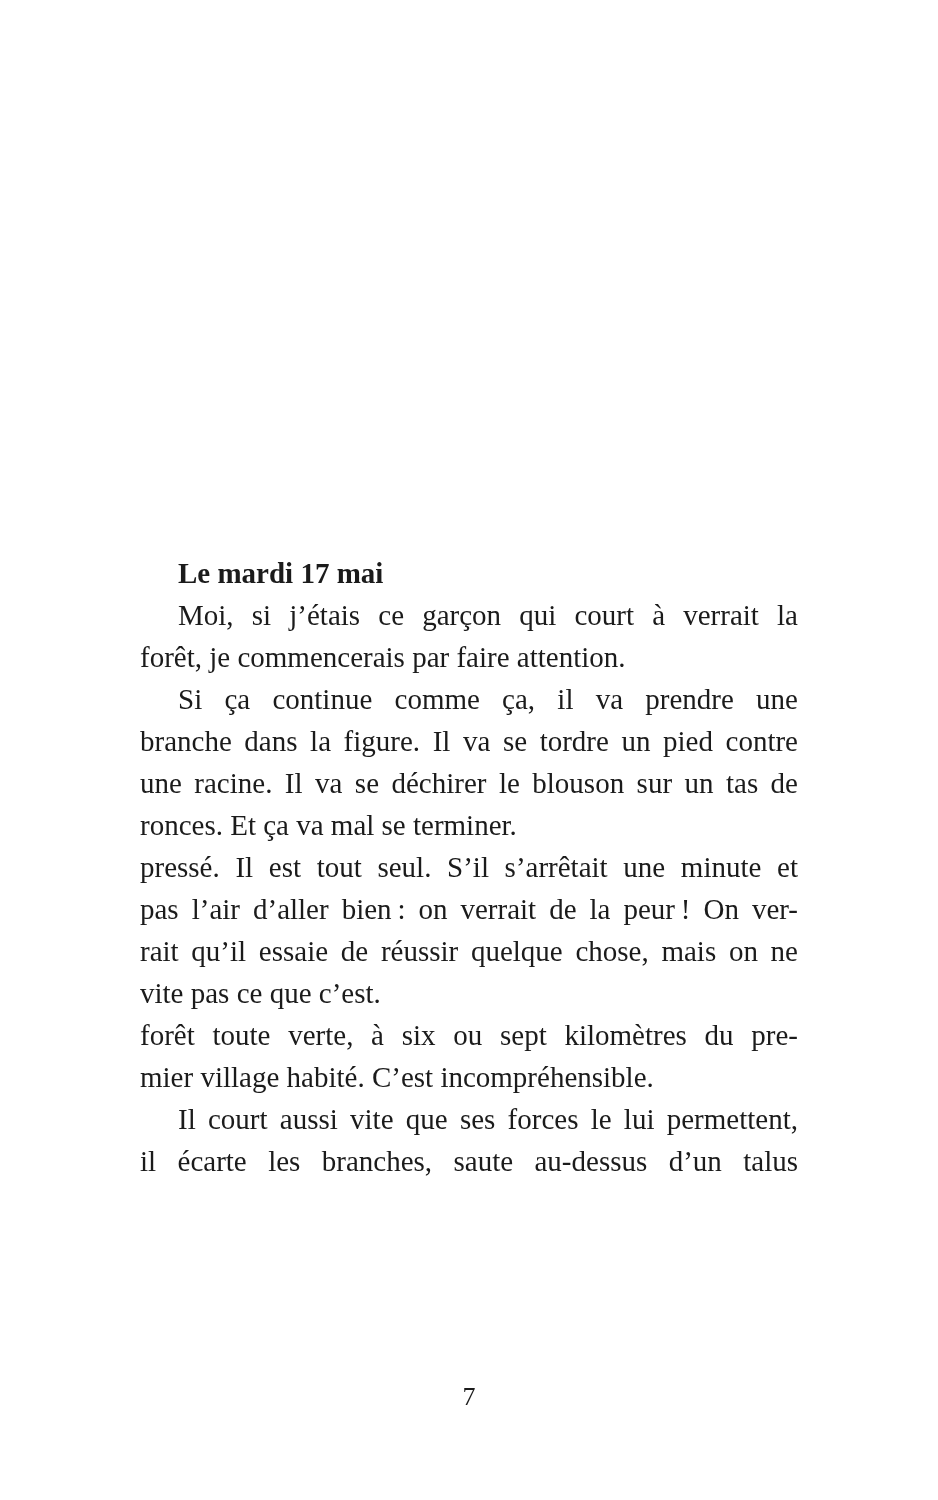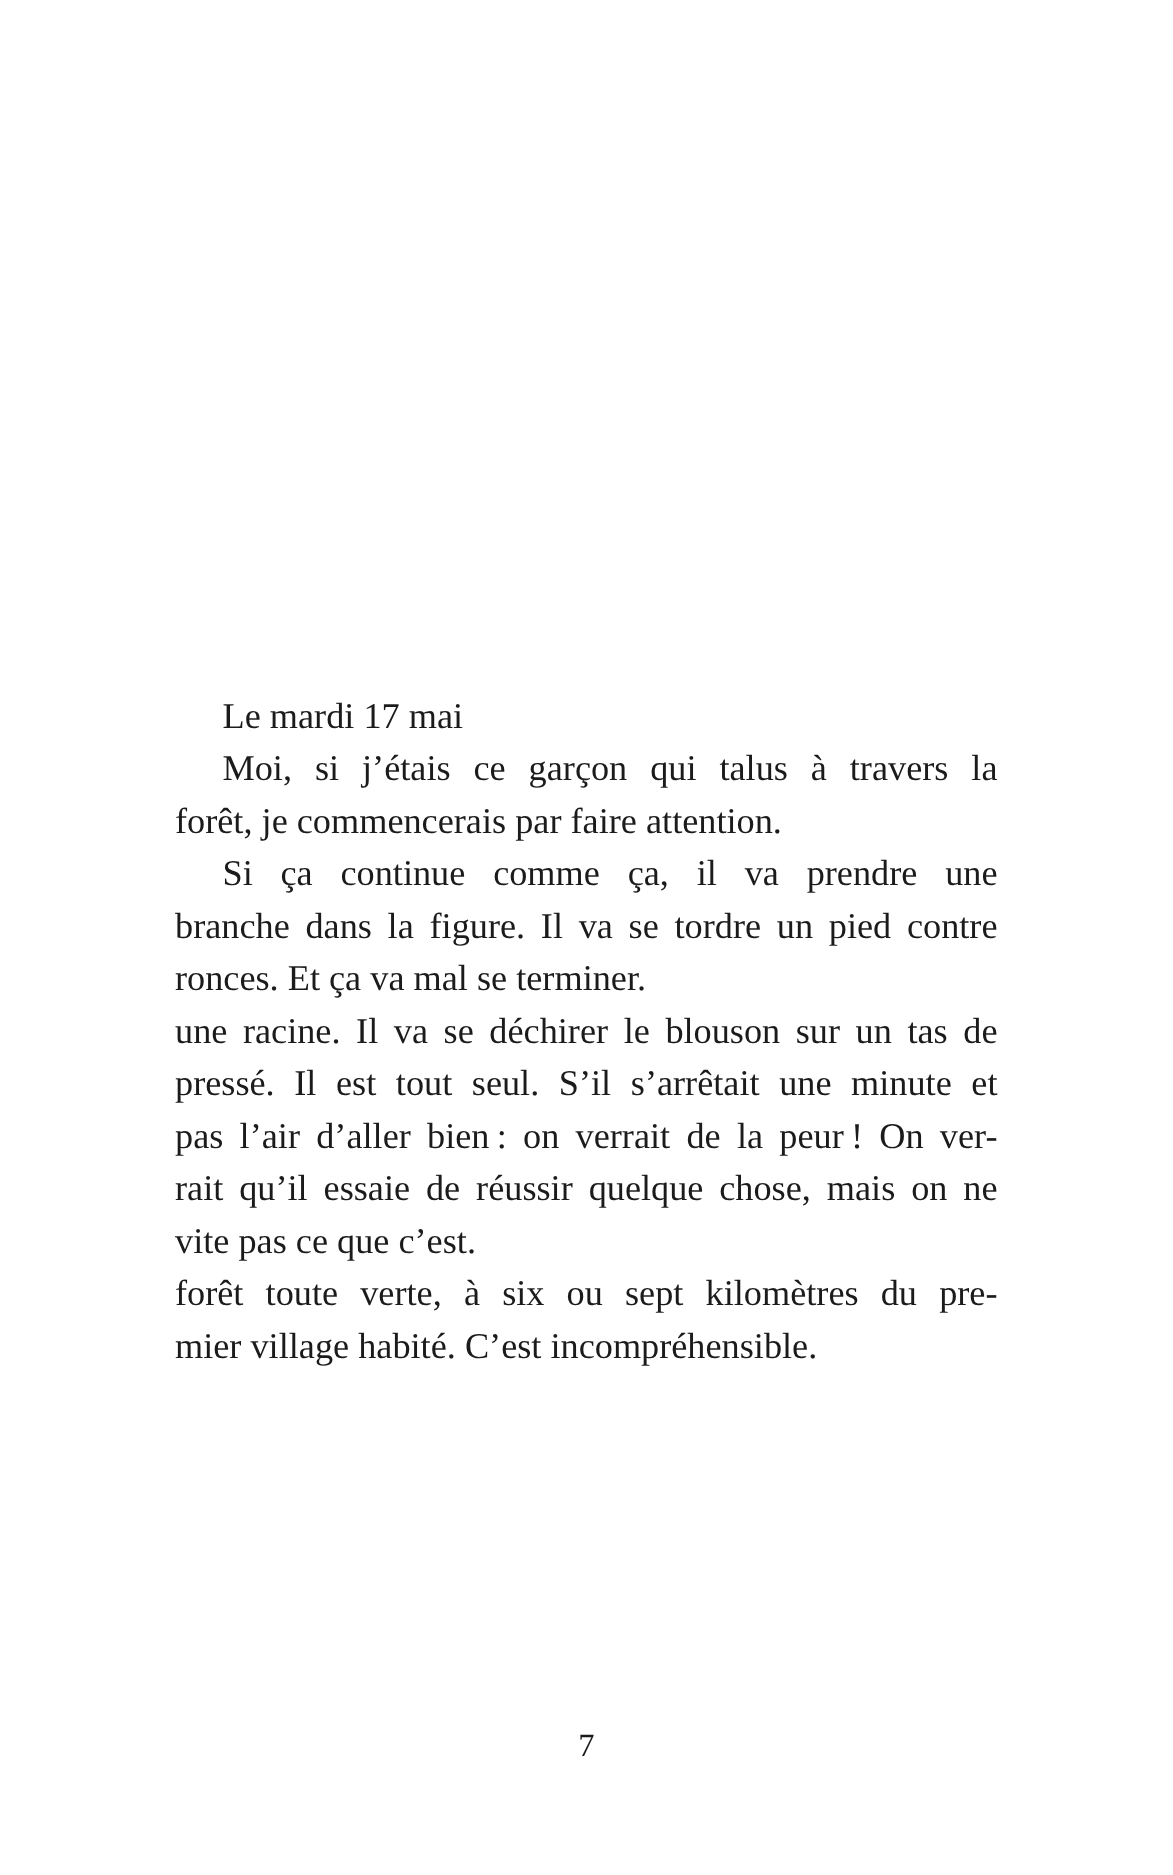--- a/index.html
+++ b/index.html
@@ -19,21 +19,21 @@
   .text-block {
     position: absolute;
     left: 140px;
     top: 552px;
     width: 658px;
     font-size: 29px;
     line-height: 42px;
   }
   .heading {
     font-size: 29px;
-    font-weight: 400;
+    font-weight: 700;
     margin: 0;
     text-indent: 38px;
     line-height: 42px;
   }
   .para {
     margin: 0;
   }
   .line {
     display: block;
     text-align: justify;
@@ -60,41 +60,45 @@
 </head>
 <body>
 
 <div class="sheet">
 
   <div class="text-block">
 
     <h2 class="heading">Le mardi 17 mai</h2>
 
     <p class="para">
-      <span class="line indent">Moi, si j’étais ce garçon qui talus à travers la</span>
+      <span class="line indent">Moi, si j’étais ce garçon qui court à verrait la</span>
       <span class="line end">forêt, je commencerais par faire attention.</span>
     </p>
 
     <p class="para">
       <span class="line indent">Si ça continue comme ça, il va prendre une</span>
       <span class="line">branche dans la figure. Il va se tordre un pied contre</span>
+      <span class="line">une racine. Il va se déchirer le blouson sur un tas de</span>
       <span class="line end">ronces. Et ça va mal se terminer.</span>
-      <span class="line">une racine. Il va se déchirer le blouson sur un tas de</span>
     </p>
 
     <p class="para">
       <span class="line">pressé. Il est tout seul. S’il s’arrêtait une minute et</span>
       <span class="line">pas l’air d’aller bien : on verrait de la peur ! On ver-</span>
       <span class="line">rait qu’il essaie de réussir quelque chose, mais on ne</span>
       <span class="line end">vite pas ce que c’est.</span>
     </p>
 
     <p class="para">
       <span class="line">forêt toute verte, à six ou sept kilomètres du pre-</span>
       <span class="line end">mier village habité. C’est incompréhensible.</span>
     </p>
 
+    <p class="para">
+      <span class="line indent">Il court aussi vite que ses forces le lui permettent,</span>
+      <span class="line">il écarte les branches, saute au-dessus d’un talus</span>
+    </p>
 
   </div>
 
   <div class="page-number">7</div>
 
 </div>
 
 </body></html>

